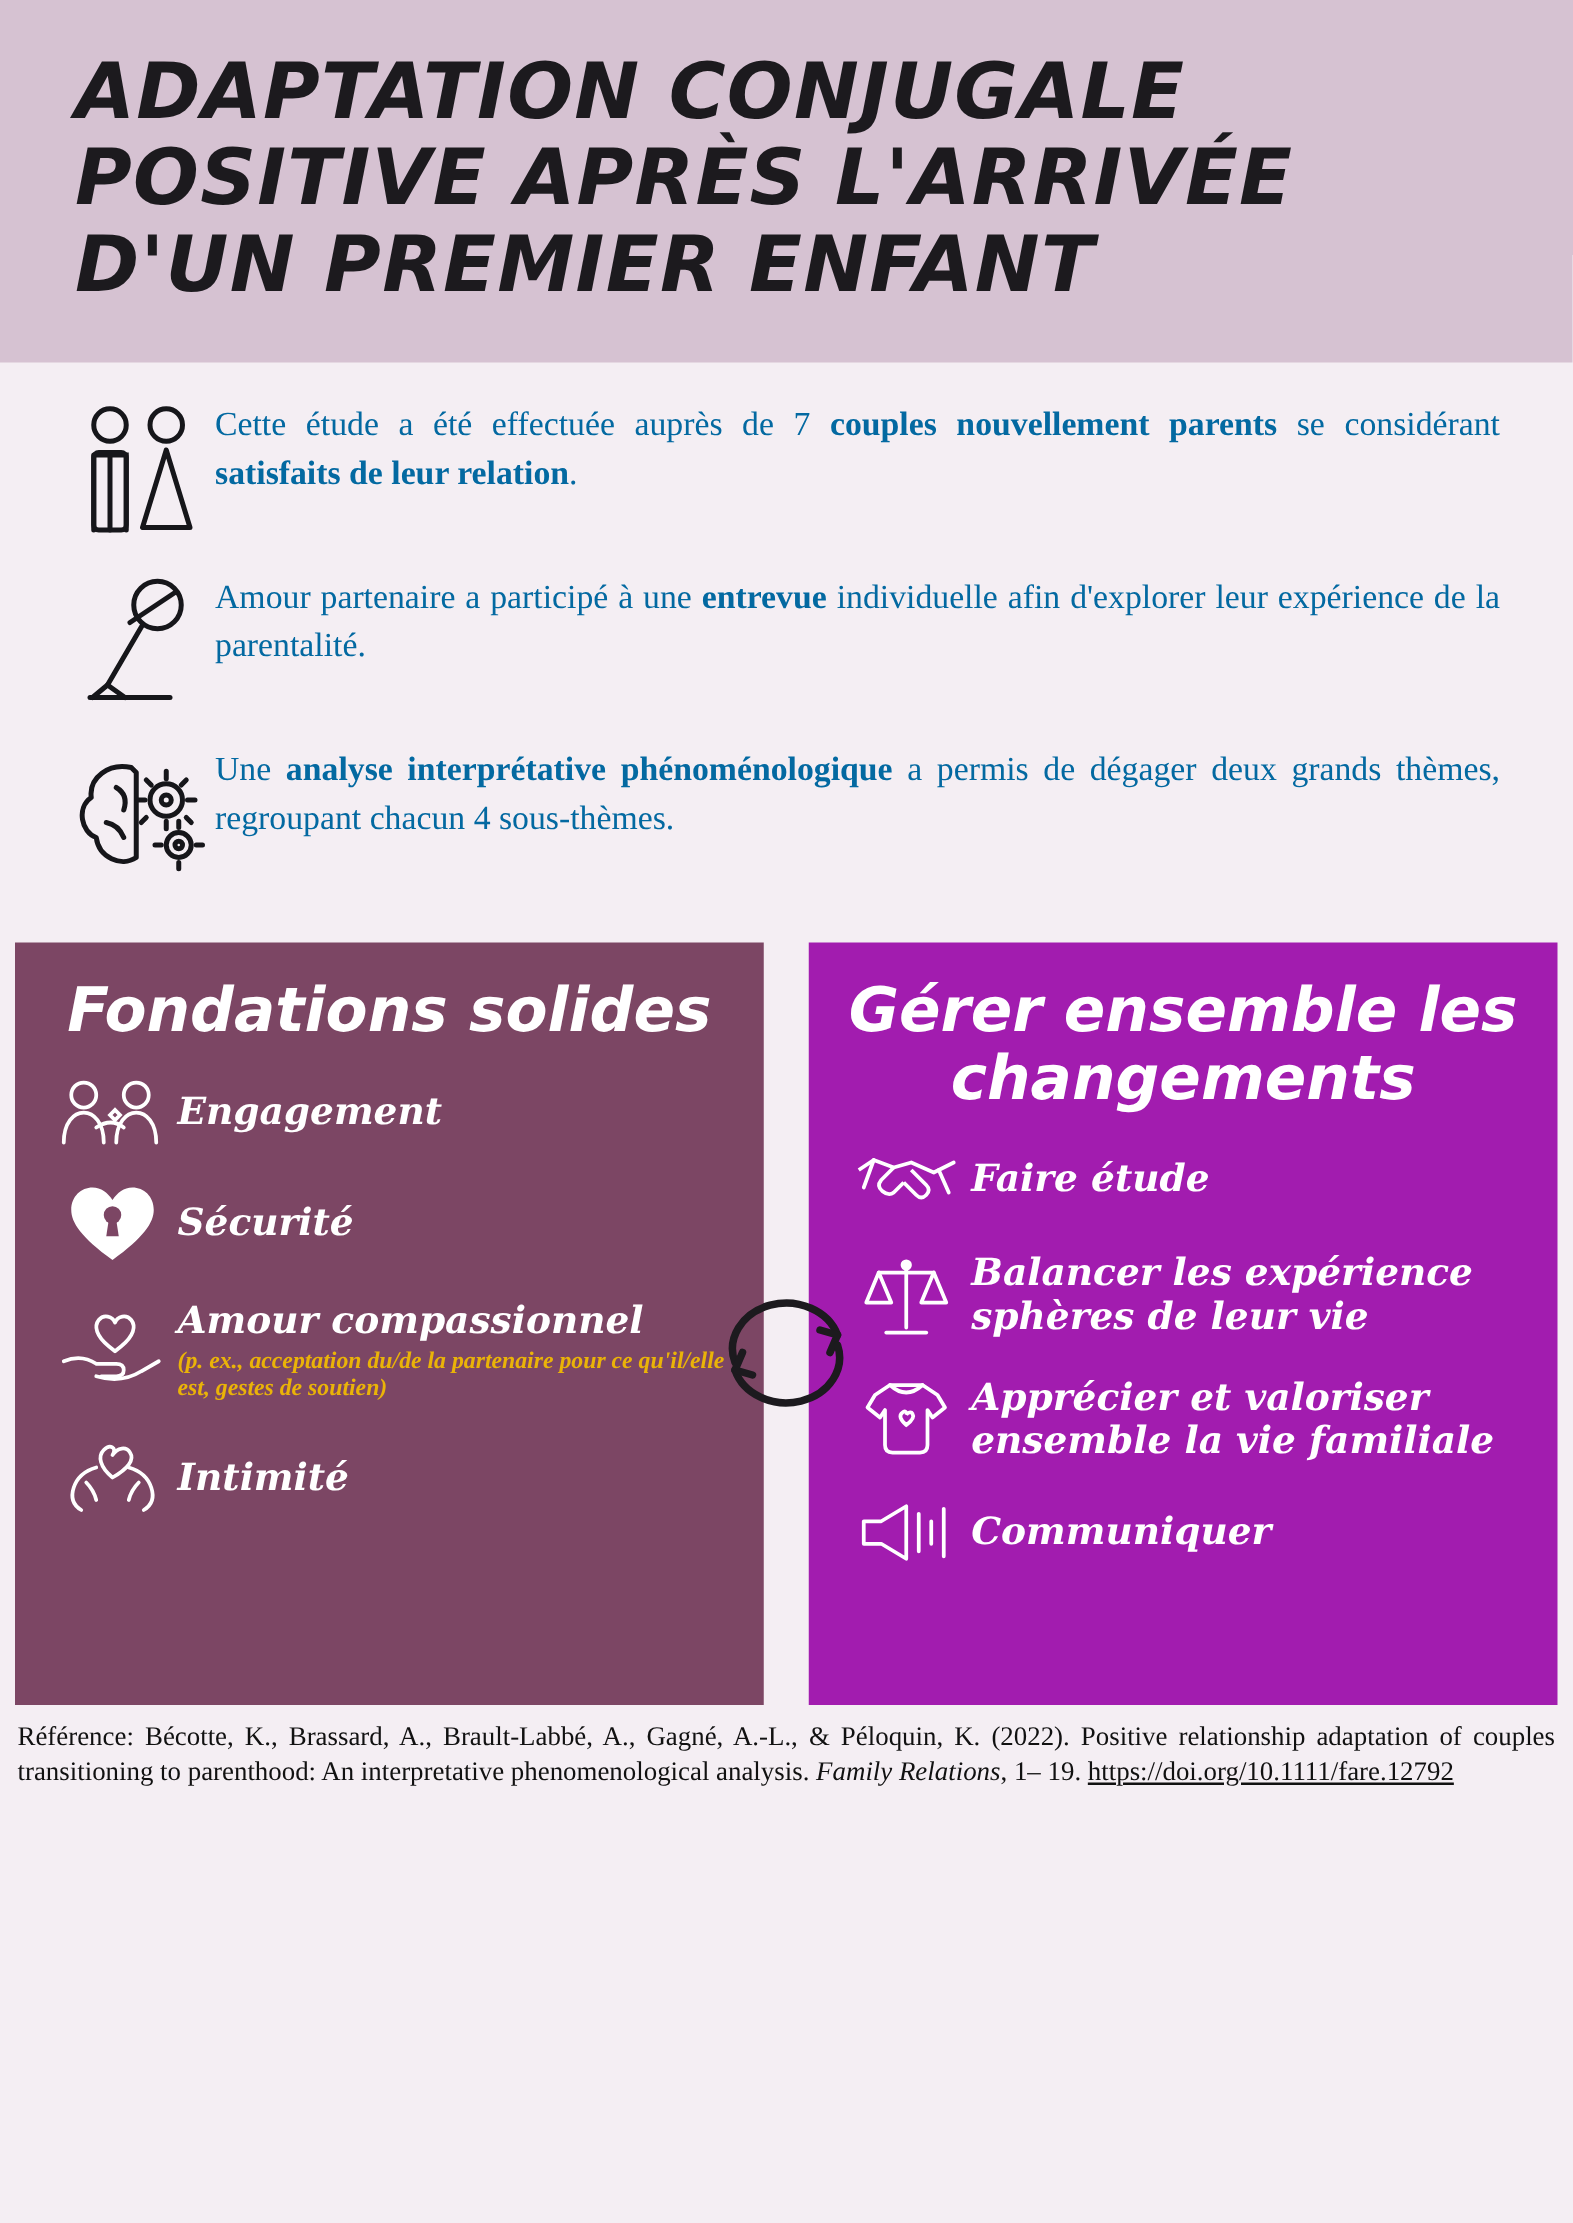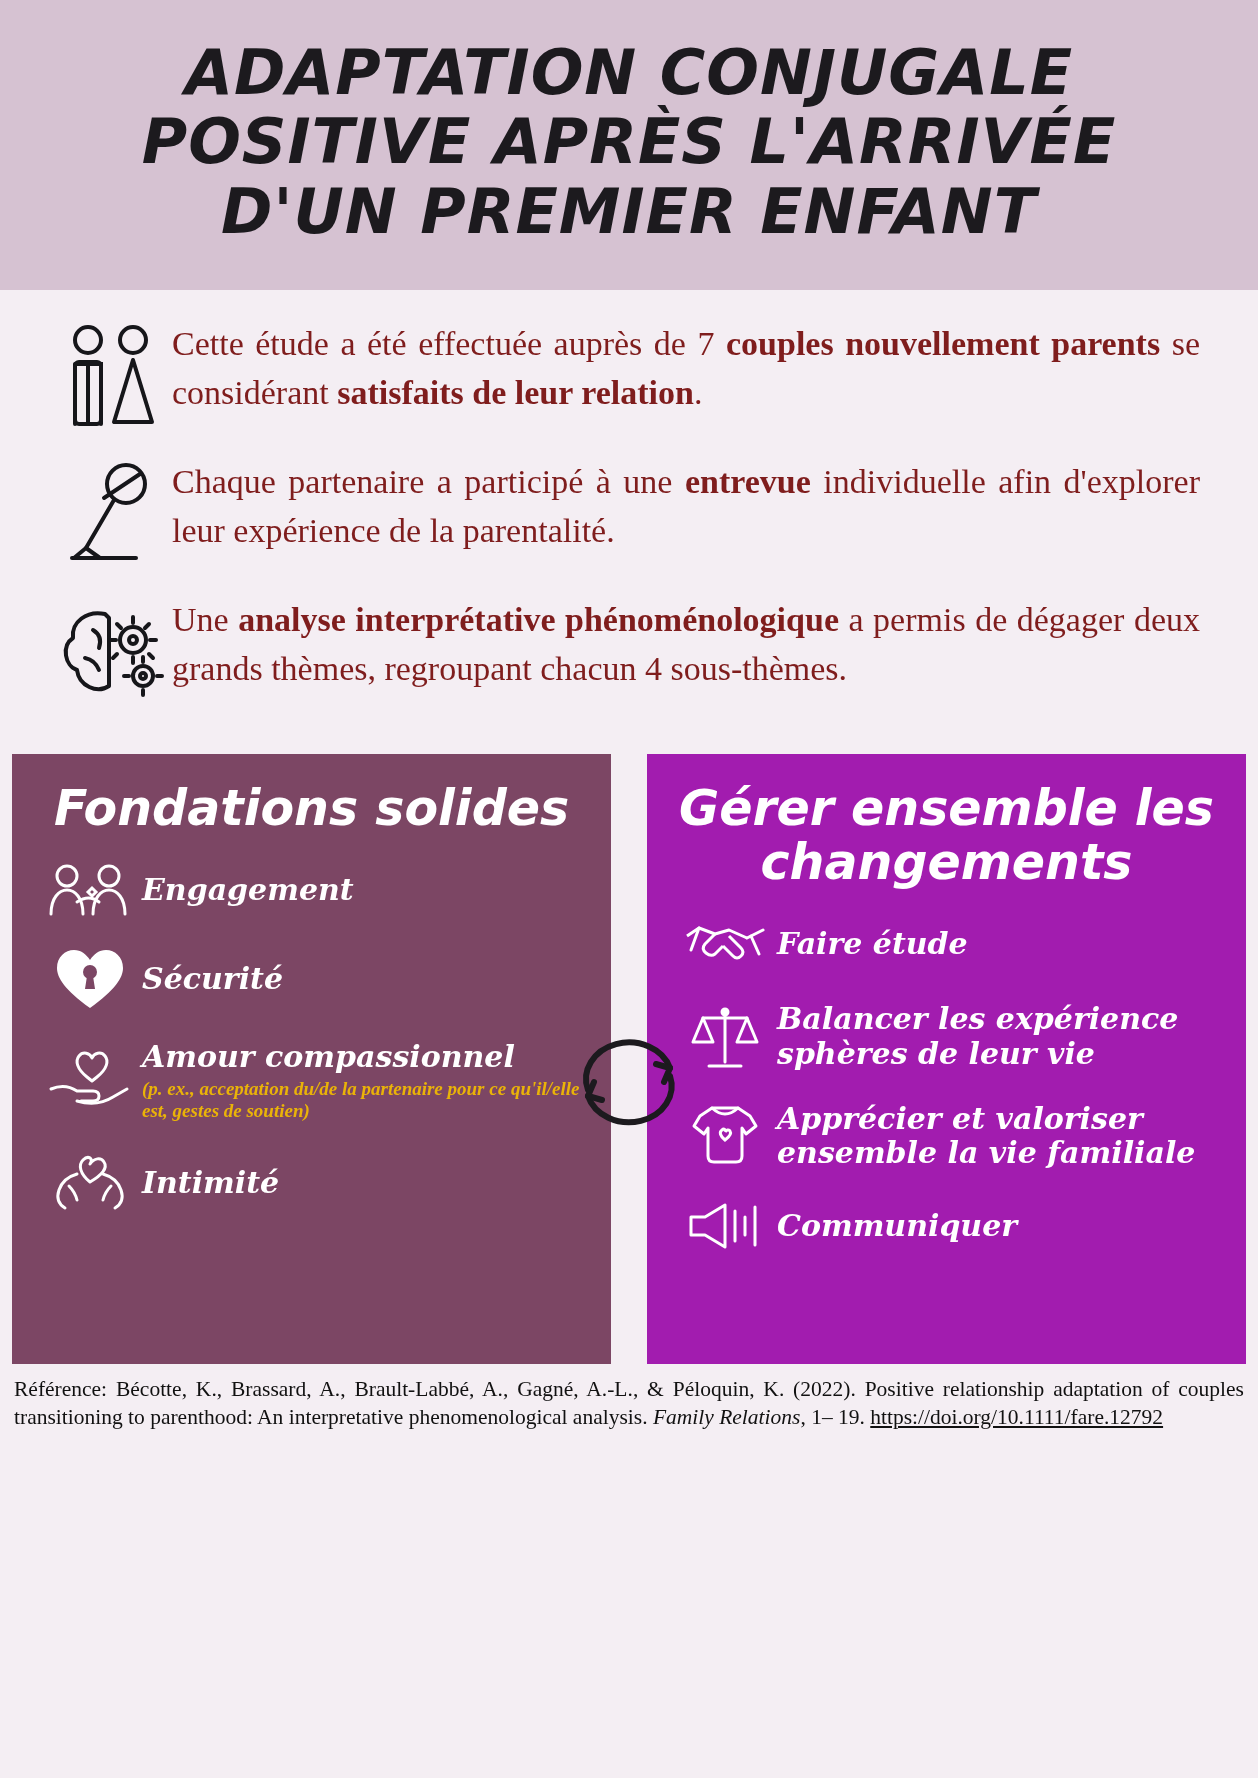--- a/index.html
+++ b/index.html
@@ -28,21 +28,21 @@
     box-sizing: border-box;
   }
   .header h1 {
     margin: 0;
     font-family: "DejaVu Sans", sans-serif;
     font-style: italic;
     font-weight: bold;
     font-size: 62px;
     line-height: 1.12;
     letter-spacing: 1px;
-    text-align: center;
+    text-align: left;
     color: #1c1a1e;
     text-transform: uppercase;
   }
 
   
   .intro {
     padding: 30px 52px 8px 52px;
     box-sizing: border-box;
   }
   .bullet {
@@ -53,23 +53,23 @@
   .bullet .icon {
     width: 120px;
     min-width: 120px;
     display: flex;
     justify-content: center;
     align-items: flex-start;
     padding-top: 4px;
   }
   .bullet .txt {
     flex: 1;
-    font-size: 34px;
+    font-size: 27px;
     line-height: 1.42;
-    color: #7f1d1d;
+    color: #0369a1;
     text-align: justify;
     padding-right: 6px;
   }
   .bullet .txt b { font-weight: bold; }
 
   
   .panels {
     display: flex;
     gap: 36px;
     padding: 12px 12px 0 12px;
@@ -178,21 +178,21 @@
     <div class="bullet">
       <div class="icon">
         <svg width="96" height="104" viewBox="0 0 96 104" fill="none" stroke="#16161a" stroke-width="4">
           <circle cx="62" cy="22" r="19"></circle>
           <path d="M50 38 L22 86" stroke-linecap="round"></path>
           <path d="M40 36 L76 12" stroke-linecap="round"></path>
           <path d="M8 96 h64" stroke-linecap="round"></path>
           <path d="M22 86 L10 96 M22 86 L36 96" stroke-linecap="round"></path>
         </svg>
       </div>
-      <div class="txt" id="b1"><span>Chaque partenaire a participé à une </span><b>entrevue</b><span> individuelle afin d'explorer leur expérience de la parentalité.</span></div>
+      <div class="txt" id="b1"><span>Amour partenaire a participé à une </span><b>entrevue</b><span> individuelle afin d'explorer leur expérience de la parentalité.</span></div>
     </div>
 
     <div class="bullet">
       <div class="icon">
         <svg width="106" height="104" viewBox="0 0 106 104" fill="none" stroke="#16161a" stroke-width="4">
           <path d="M46 14 C28 10 12 22 14 38 C2 46 6 66 18 70 C20 86 38 94 50 86 L50 18 Z" stroke-linejoin="round"></path>
           <path d="M34 30 q10 6 6 18 M26 58 q10 2 14 12" stroke-linecap="round"></path>
           <circle cx="74" cy="40" r="13"></circle>
           <circle cx="74" cy="40" r="4"></circle>
           <path d="M74 23 v-6 M74 63 v-6 M57 40 h-6 M97 40 h-6 M62 28 l-4-4 M90 54 l4 4 M86 28 l4-4 M58 54 l-4 4" stroke-linecap="round"></path>

